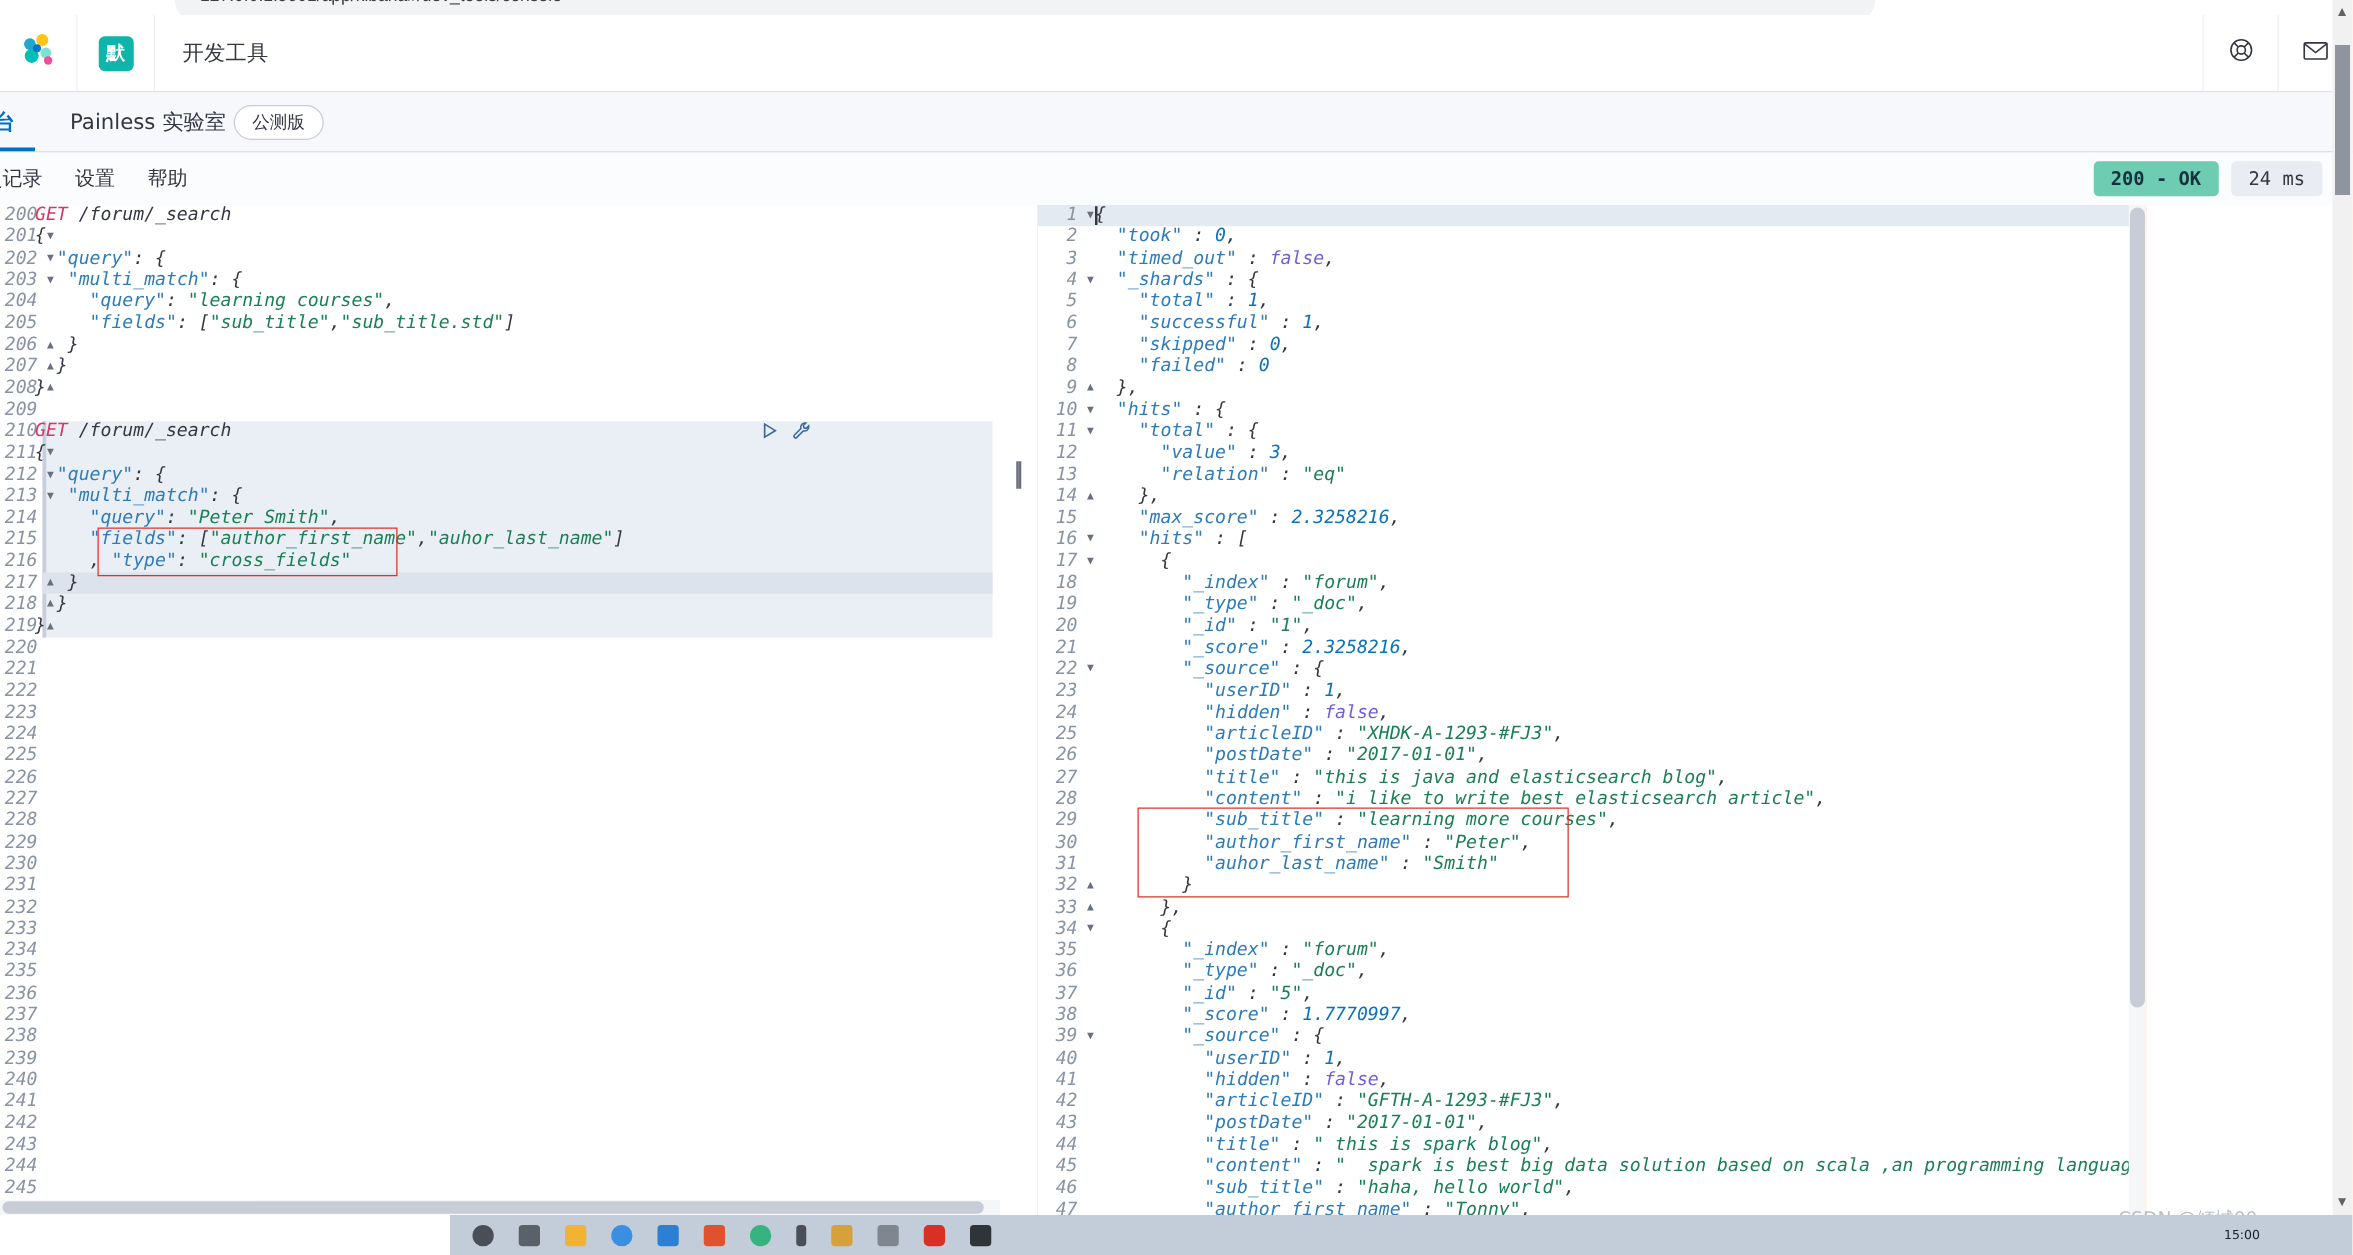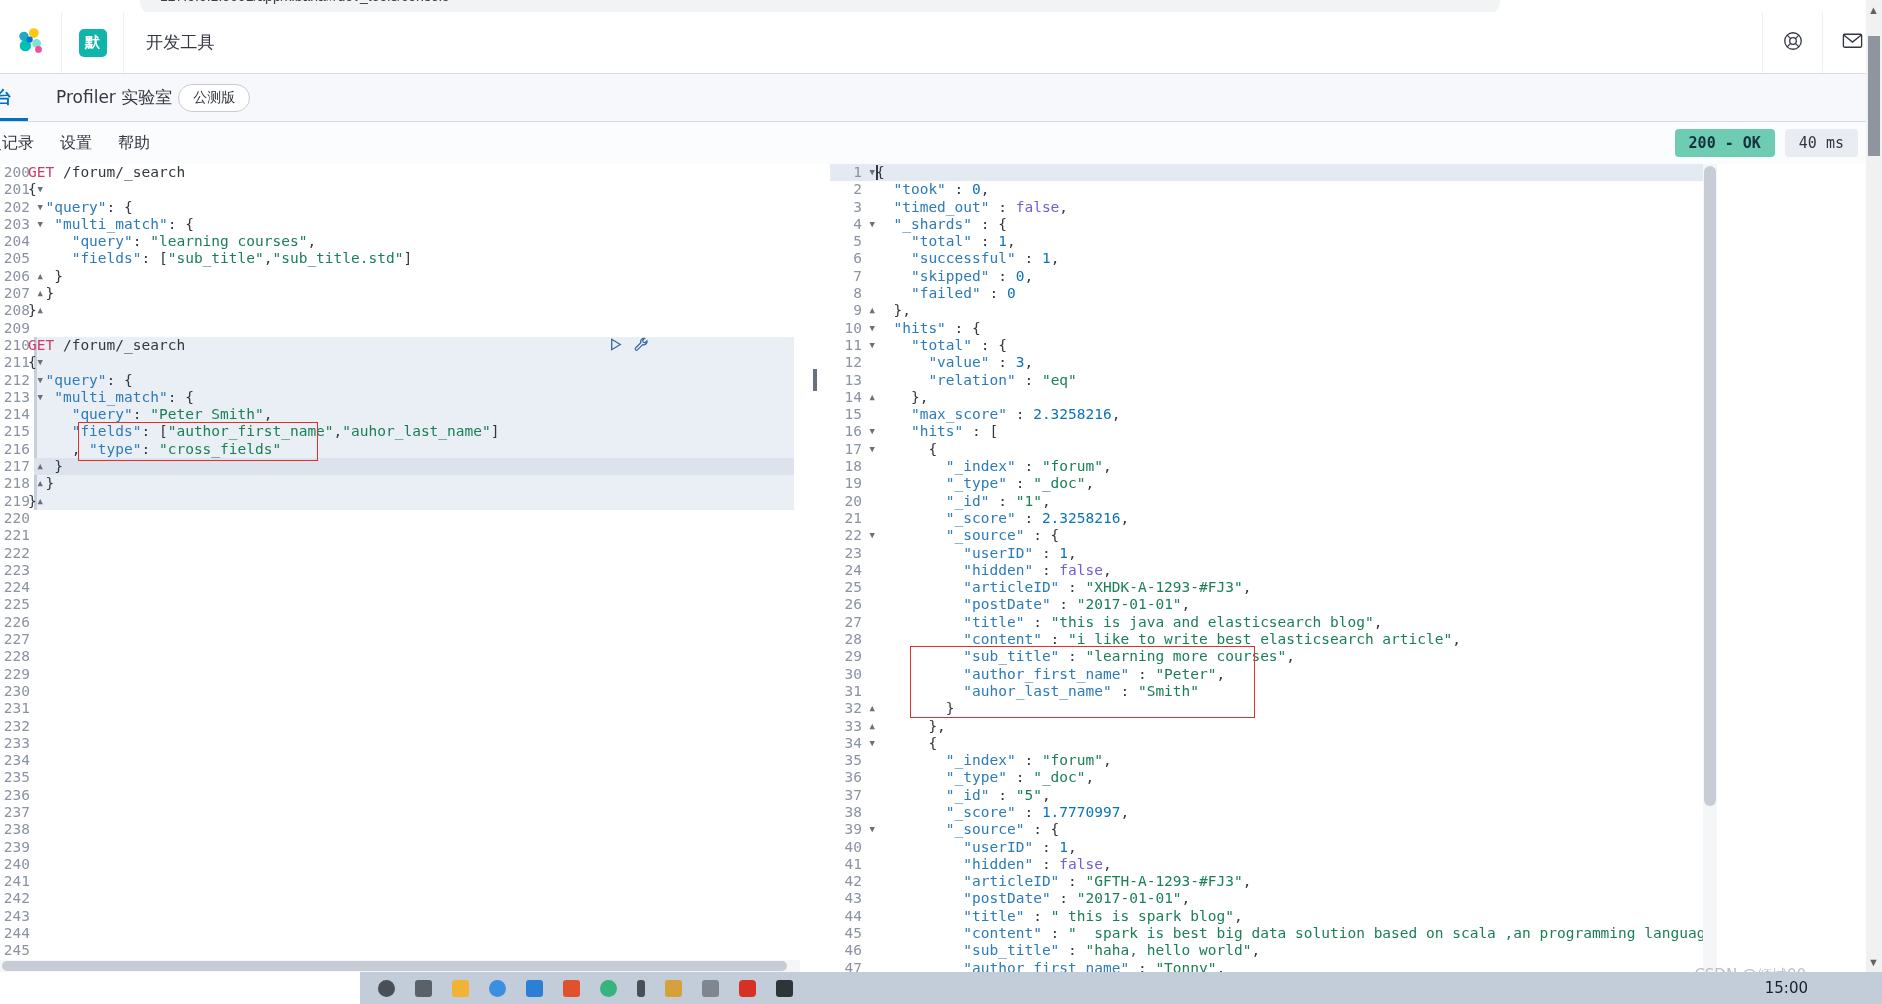--- a/index.html
+++ b/index.html
@@ -88,21 +88,21 @@
     padding:5px 14px; border-radius:4px; font-family:"DejaVu Sans Mono", monospace;
   }
   .badge-ms {
     background:#e9edf3; color:#343741; font-size:15px;
     padding:5px 14px; border-radius:4px; font-family:"DejaVu Sans Mono", monospace;
   }
 
   
   .panes {
     position:absolute; left:0; top:164px; width:1717px; height:808px;
-    display:flex; background:#fdba74;
+    display:flex; background:#fdba74;font-style:italic;
   }
   .pane-left  { width:800px; position:relative; background:#ffffff; overflow:hidden; }
   .splitter   { width:30px; position:relative; background:#ffffff; }
   .splitter-grip {
     position:absolute; left:13px; top:205px; width:4px; height:22px;
     border-left:2px solid #69707d; border-right:2px solid #69707d;
   }
   .pane-right { flex:1; position:relative; background:#ffffff; overflow:hidden; }
 
   .code {
@@ -179,21 +179,21 @@
 
   
   .taskbar {
     position:absolute; left:0; bottom:0; width:1882px; height:32px;
     background:#c3ccd9; display:flex; align-items:center;
   }
   .tb-left { width:360px; height:100%; background:#ffffff; }
   .tb-icons { display:flex; align-items:center; gap:20px; padding-left:18px; }
   .tb-ic { width:17px; height:17px; border-radius:3px; }
   .tb-clock {
-    margin-left:auto; margin-right:74px; font-size:15px; color:#16202c;
+    margin-left:auto; margin-right:74px; font-size:10px; color:#16202c;
     font-family:"DejaVu Sans", sans-serif;
   }
 </style>
 </head>
 <body>
 
 <div class="screen">
 
   <div class="browser-bar">
     <div class="url-pill"></div>
@@ -239,32 +239,32 @@
         </span>
       </div>
     </div>
   </div>
 
   <div class="tab-bar">
     <div class="tab first active">
       <span>制台</span>
     </div>
     <div class="tab">
-      <span>Profiler 实验室</span>
+      <span>Painless 实验室</span>
       <span class="beta-pill">公测版</span>
     </div>
   </div>
 
   <div class="sub-toolbar">
     <div class="sub-link clipped">史记录</div>
     <div class="sub-link">设置</div>
     <div class="sub-link">帮助</div>
     <div class="status-wrap">
       <div class="badge-ok">200 - OK</div>
-      <div class="badge-ms">40 ms</div>
+      <div class="badge-ms">24 ms</div>
     </div>
   </div>
 
   <div class="panes">
 
     <div class="pane-left">
 
       <div class="req-highlight" id="reqHighlight" style="top: 173px; height: 173px;"></div>
       <div class="line-cursor" id="lineCursor" style="top: 294.1px;"></div>
 

